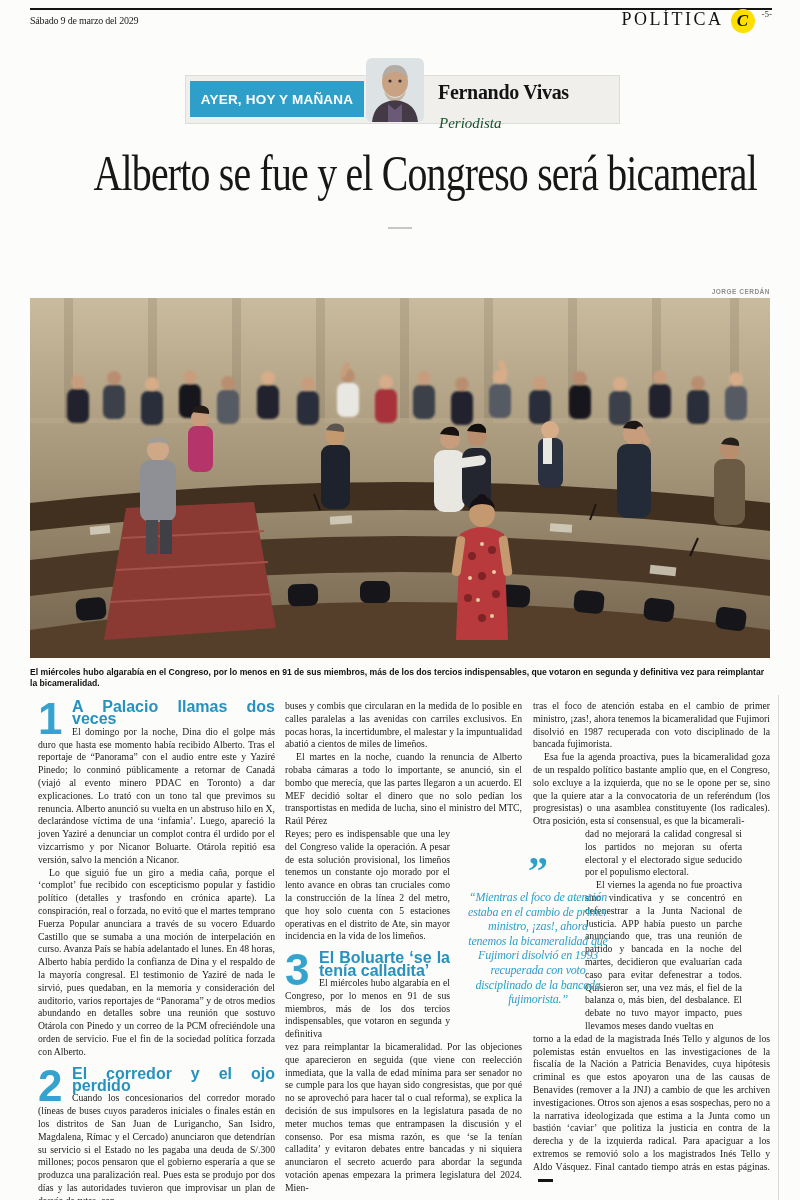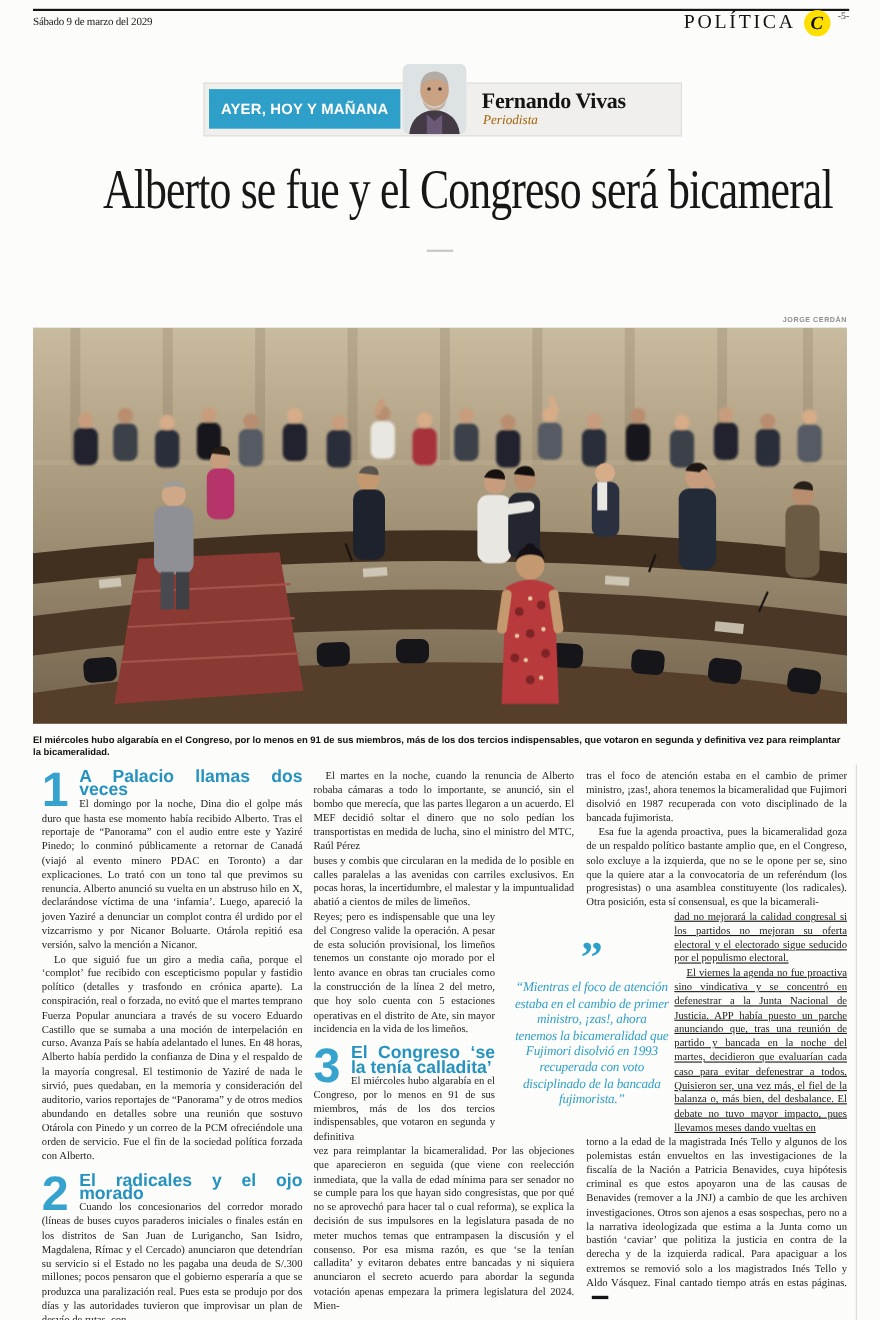--- a/index.html
+++ b/index.html
@@ -12,38 +12,38 @@
   .section-name{font-size:18px;letter-spacing:2.5px;color:#131313;font-family:"Liberation Serif",serif;}
   .logo-circle{width:24px;height:24px;border-radius:50%;background:#ffdf00;display:flex;align-items:center;justify-content:center;}
   .logo-letter{font-family:"Liberation Serif",serif;font-weight:bold;font-style:italic;font-size:17px;color:#111;margin-top:-1px;}
   .pagenum{font-size:9px;color:#333;}
   
   .kicker-bar{position:absolute;left:185px;top:75px;width:433px;height:47px;background:#f0efec;border:1px solid #dcdcd8;}
   .kicker-box{position:absolute;left:4px;top:5px;width:174px;height:36px;background:#2e9fc8;display:flex;align-items:center;justify-content:center;}
   .kicker-label{font-family:"Liberation Sans",sans-serif;font-weight:bold;font-size:13.5px;color:#fff;letter-spacing:0.2px;}
   .author-photo{position:absolute;left:178px;top:-18px;width:62px;height:64px;}
   .author-name{position:absolute;left:252px;top:5px;font-family:"Liberation Serif",serif;font-weight:bold;font-size:20px;color:#141414;letter-spacing:-0.3px;}
-  .author-role{position:absolute;left:253px;top:26px;font-family:"Liberation Serif",serif;font-style:italic;font-size:12px;color:#a16207;}
+  .author-role{position:absolute;left:253px;top:39px;font-family:"Liberation Serif",serif;font-style:italic;font-size:15px;color:#14532d;}
   
   .headline{position:absolute;left:0;top:146px;width:784px;text-align:center;}
   .headline span{display:inline-block;font-size:51px;line-height:54px;color:#171717;letter-spacing:-1px;
                  transform:scaleX(0.78);transform-origin:center;white-space:nowrap;}
   .subdivider{position:absolute;left:388px;top:227px;width:24px;height:2px;background:#c7c7c3;}
   .subhead{position:absolute;left:120px;top:236px;width:560px;text-align:center;font-size:19px;line-height:23px;color:#1d1d1d;letter-spacing:-0.2px;}
   .credit{position:absolute;right:30px;top:288px;font-family:"Liberation Sans",sans-serif;font-weight:bold;font-size:6.5px;letter-spacing:0.5px;color:#8e8e8c;}
   
   .photo{position:absolute;left:30px;top:298px;width:740px;height:360px;overflow:hidden;background:#9d8d6f;}
   .caption{position:absolute;left:30px;top:667px;width:740px;font-family:"Liberation Sans",sans-serif;font-weight:bold;font-size:8.6px;line-height:11px;color:#101010;}
   
   .col{position:absolute;top:700px;width:237px;font-size:9.7px;line-height:12.8px;text-align:justify;color:#1b1b1b;}
   .col1{left:38px;}  .col2{left:285px;}  .col3{left:533px;}
   .para{margin:0;}
   .indent{text-indent:11px;}
   .narrow-right{width:165px;}
-  .narrow-left{width:157px;margin-left:80px;text-decoration:underline;}
+  .narrow-left{width:157px;margin-left:52px;}
   .bignum{float:left;width:31px;font-family:"Liberation Sans",sans-serif;font-weight:bold;font-size:44px;line-height:34px;color:#35a3cd;margin:2px 3px 0 0;}
   .sectitle{display:block;font-family:"Liberation Sans",sans-serif;font-weight:bold;font-size:16px;line-height:12.4px;color:#2592c0;padding-top:1px;}
   .sec{margin-top:8px;}
   .endmark{display:inline-block;width:15px;height:3.5px;background:#141414;margin-left:5px;vertical-align:baseline;}
   
   .pullquote{position:absolute;left:468px;top:858px;width:140px;text-align:center;}
   .pq-icon{font-family:"Liberation Serif",serif;font-weight:bold;font-size:40px;line-height:26px;color:#2e9fc8;display:block;}
   .pq-text{display:block;margin-top:6px;font-family:"Liberation Serif",serif;font-style:italic;font-size:12px;line-height:14.6px;color:#2e9fc8;letter-spacing:-0.2px;}
   .vrule{position:absolute;left:778px;top:695px;width:1px;height:548px;background:#d9d9d5;}
 </style>
@@ -254,33 +254,33 @@
 
   <div class="col col1">
     <div class="para sec" style="margin-top:0;">
       <span class="bignum">1</span>
       <span class="sectitle">A Palacio llamas dos veces</span>
       <span>El domingo por la noche, Dina dio el golpe más duro que hasta ese momento había recibido Alberto. Tras el reportaje de “Panorama” con el audio entre este y Yaziré Pinedo; lo conminó públicamente a retornar de Canadá (viajó al evento minero PDAC en Toronto) a dar explicaciones. Lo trató con un tono tal que previmos su renuncia. Alberto anunció su vuelta en un abstruso hilo en X, declarándose víctima de una ‘infamia’. Luego, apareció la joven Yaziré a denunciar un complot contra él urdido por el vizcarrismo y por Nicanor Boluarte. Otárola repitió esa versión, salvo la mención a Nicanor.</span>
     </div>
     <div class="para indent">Lo que siguió fue un giro a media caña, porque el ‘complot’ fue recibido con escepticismo popular y fastidio político (detalles y trasfondo en crónica aparte). La conspiración, real o forzada, no evitó que el martes temprano Fuerza Popular anunciara a través de su vocero Eduardo Castillo que se sumaba a una moción de interpelación en curso. Avanza País se había adelantado el lunes. En 48 horas, Alberto había perdido la confianza de Dina y el respaldo de la mayoría congresal. El testimonio de Yaziré de nada le sirvió, pues quedaban, en la memoria y consideración del auditorio, varios reportajes de “Panorama” y de otros medios abundando en detalles sobre una reunión que sostuvo Otárola con Pinedo y un correo de la PCM ofreciéndole una orden de servicio. Fue el fin de la sociedad política forzada con Alberto.</div>
     <div class="para sec">
       <span class="bignum">2</span>
-      <span class="sectitle">El radicales y el ojo morado</span>
+      <span class="sectitle">El corredor y el ojo perdido</span>
       <span>Cuando los concesionarios del corredor morado (líneas de buses cuyos paraderos iniciales o finales están en los distritos de San Juan de Lurigancho, San Isidro, Magdalena, Rímac y el Cercado) anunciaron que detendrían su servicio si el Estado no les pagaba una deuda de S/.300 millones; pocos pensaron que el gobierno esperaría a que se produzca una paralización real. Pues esta se produjo por dos días y las autoridades tuvieron que improvisar un plan de desvío de rutas, con</span>
     </div>
   </div>
 
   <div class="col col2">
+    <div class="para">buses y combis que circularan en la medida de lo posible en calles paralelas a las avenidas con carriles exclusivos. En pocas horas, la incertidumbre, el malestar y la impuntualidad abatió a cientos de miles de limeños.</div>
     <div class="para indent">El martes en la noche, cuando la renuncia de Alberto robaba cámaras a todo lo importante, se anunció, sin el bombo que merecía, que las partes llegaron a un acuerdo. El MEF decidió soltar el dinero que no solo pedían los transportistas en medida de lucha, sino el ministro del MTC, Raúl Pérez</div>
-    <div class="para">buses y combis que circularan en la medida de lo posible en calles paralelas a las avenidas con carriles exclusivos. En pocas horas, la incertidumbre, el malestar y la impuntualidad abatió a cientos de miles de limeños.</div>
     <div class="narrow-right">
       <div class="para">Reyes; pero es indispensable que una ley del Congreso valide la operación. A pesar de esta solución provisional, los limeños tenemos un constante ojo morado por el lento avance en obras tan cruciales como la construcción de la línea 2 del metro, que hoy solo cuenta con 5 estaciones operativas en el distrito de Ate, sin mayor incidencia en la vida de los limeños.</div>
       <div class="para sec">
         <span class="bignum">3</span>
-        <span class="sectitle">El Congreso ‘se la tenía calladita’</span>
+        <span class="sectitle">El Boluarte ‘se la tenía calladita’</span>
         <span>El miércoles hubo algarabía en el Congreso, por lo menos en 91 de sus miembros, más de los dos tercios indispensables, que votaron en segunda y definitiva</span>
       </div>
     </div>
     <div class="para">vez para reimplantar la bicameralidad. Por las objeciones que aparecieron en seguida (que viene con reelección inmediata, que la valla de edad mínima para ser senador no se cumple para los que hayan sido congresistas, que por qué no se aprovechó para hacer tal o cual reforma), se explica la decisión de sus impulsores en la legislatura pasada de no meter muchos temas que entrampasen la discusión y el consenso. Por esa misma razón, es que ‘se la tenían calladita’ y evitaron debates entre bancadas y ni siquiera anunciaron el secreto acuerdo para abordar la segunda votación apenas empezara la primera legislatura del 2024. Mien-</div>
   </div>
 
   <div class="col col3">
     <div class="para">tras el foco de atención estaba en el cambio de primer ministro, ¡zas!, ahora tenemos la bicameralidad que Fujimori disolvió en 1987 recuperada con voto disciplinado de la bancada fujimorista.</div>
     <div class="para indent">Esa fue la agenda proactiva, pues la bicameralidad goza de un respaldo político bastante amplio que, en el Congreso, solo excluye a la izquierda, que no se le opone per se, sino que la quiere atar a la convocatoria de un referéndum (los progresistas) o una asamblea constituyente (los radicales). Otra posición, esta sí consensual, es que la bicamerali-</div>
     <div class="narrow-left">

